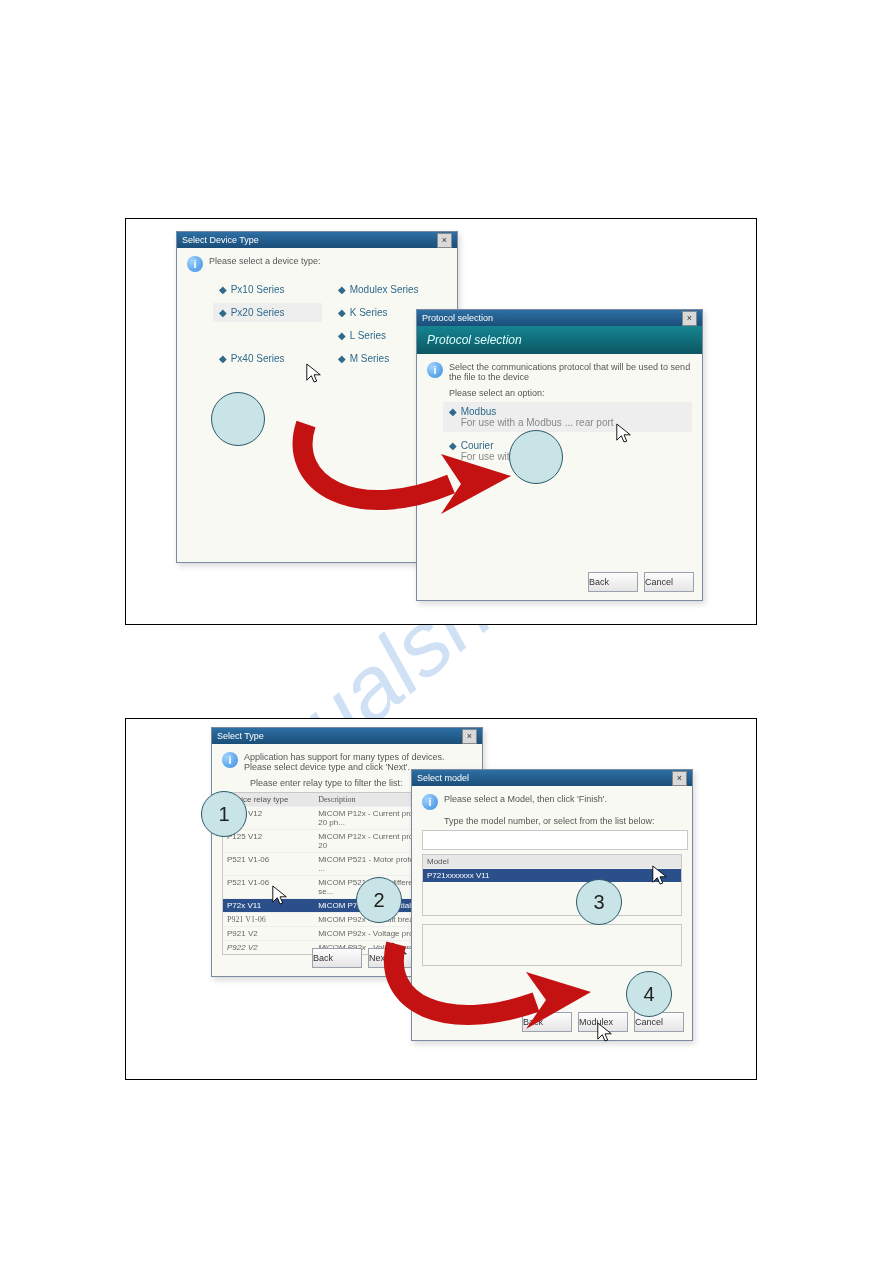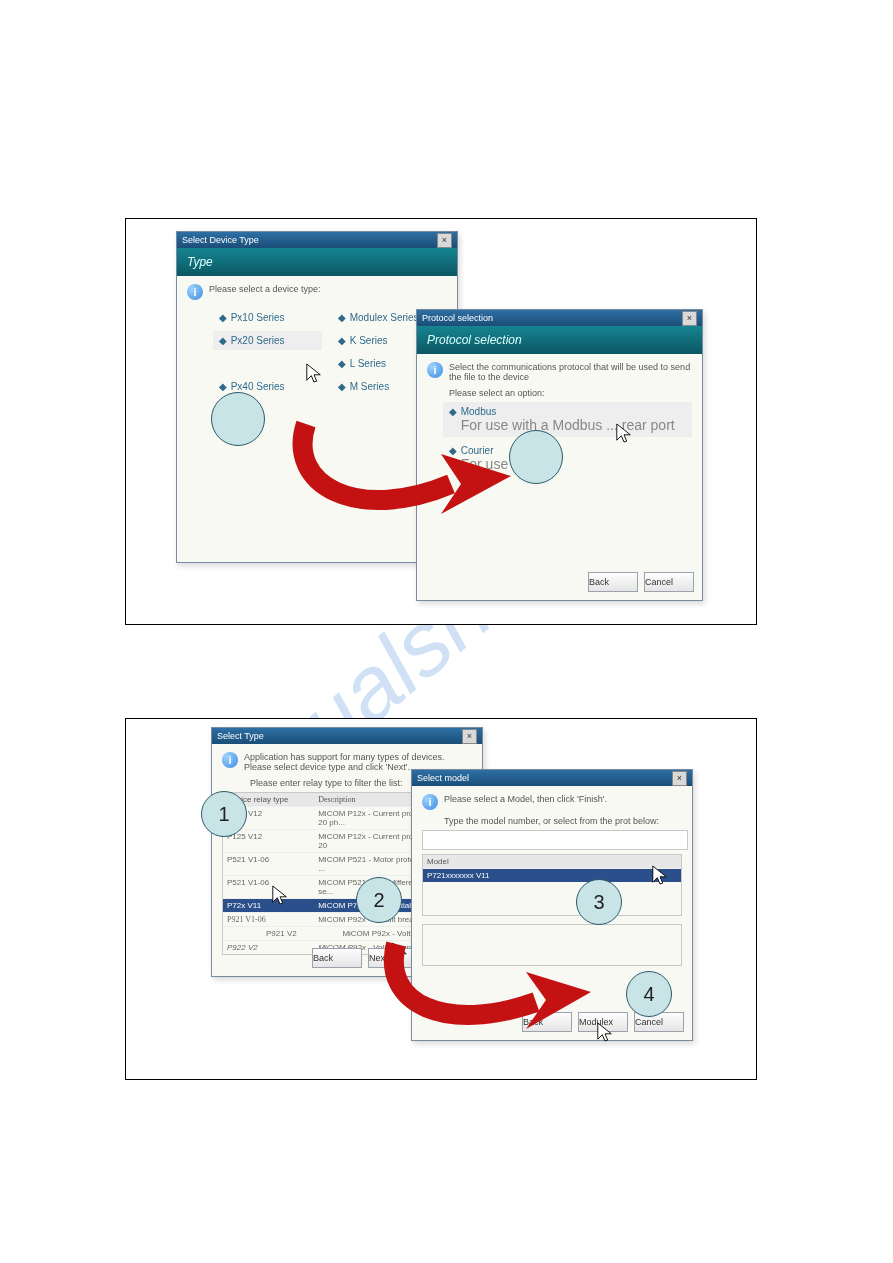--- a/index.html
+++ b/index.html
@@ -89,21 +89,21 @@
     font-size: 11px;
     flex: none;
   }
 
   .series-grid { display: grid; grid-template-columns: 1fr 1fr; gap: 4px 10px; margin: 8px 6px 0 26px; }
   .series-item { color: #2f6a8b; font-size: 10px; padding: 4px 6px; display:flex; align-items:center; gap:4px;}
   .series-item .bullet { color:#2f6a8b; }
   .series-item.hover { background: #eee; }
 
   .opt { margin: 4px 0 2px 16px; padding: 4px 6px; color:#2f6a8b; font-size:10px; display:flex; align-items:flex-start; gap:4px;}
-  .opt .sub { display:block; font-size:14px; color:#888;text-align:right;}
+  .opt .sub { display:block; font-size:10px; color:#888;text-align:right;}
   .opt.hover { background: #eee; }
 
   .btnrow {
     position: absolute;
     right: 8px; bottom: 8px;
     display: flex; gap: 6px;
   }
   .btn {
     min-width: 48px;
     height: 18px;
@@ -148,21 +148,20 @@
 <div class="page">
   <div class="watermark">manualshive.com</div>
 
   <div class="figure-box figure-1">
 
     <div class="wizard wiz-a">
       <div class="titlebar">
         <span>Select Device Type</span>
         <span class="close-x">×</span>
       </div>
-      <div class="banner">Type</div>
       <div class="body">
         <div class="info-row">
           <div class="info-icon">i</div>
           <div>Please select a device type:</div>
         </div>
         <div class="series-grid">
           <div class="series-item">
               <span class="bullet">◆</span>
               <span>Px10 Series</span>
             </div>
@@ -286,21 +285,21 @@
             </div>
           <div class="row sel" style="display:flex;">
               <div style="width:38%;">P72x V11</div>
               <div style="width:62%;">MiCOM P72x - Differential prot... relay</div>
             </div>
           <div class="row" style="display:flex;">
               <div style="width:38%;font-family:Liberation Serif, serif;">P921 V1-06</div>
               <div style="width:62%;">MiCOM P92x - Circuit breaker...</div>
             </div>
           <div class="row" style="display:flex;">
-              <div style="width:38%;margin-left:39px;">P921 V2</div>
+              <div style="width:38%;">P921 V2</div>
               <div style="width:62%;">MiCOM P92x - Voltage prot...</div>
             </div>
           <div class="row" style="display:flex;font-style:italic;">
               <div style="width:38%;">P922 V2</div>
               <div style="width:62%;">MiCOM P92x - Voltage prot...</div>
             </div>
         </div>
       </div>
       <div class="btnrow">
         <div class="btn">Back</div>
@@ -312,21 +311,21 @@
     <div class="wizard wiz-d">
       <div class="titlebar">
         <span>Select model</span>
         <span class="close-x">×</span>
       </div>
       <div class="body">
         <div class="info-row">
           <div class="info-icon">i</div>
           <div>Please select a Model, then click 'Finish'.</div>
         </div>
-        <div style="margin-left:22px;">Type the model number, or select from the prot below:</div>
+        <div style="margin-left:22px;">Type the model number, or select from the list below:</div>
         <input class="model-input" style="">
         <div class="list" style="height:60px;">
           <div class="hdr">Model</div>
           <div class="row sel">P721xxxxxxx V11</div>
         </div>
         <div class="list" style="height:40px; margin-top:8px;"></div>
       </div>
       <div class="btnrow">
         <div class="btn">Back</div>
         <div class="btn">Modulex</div>

